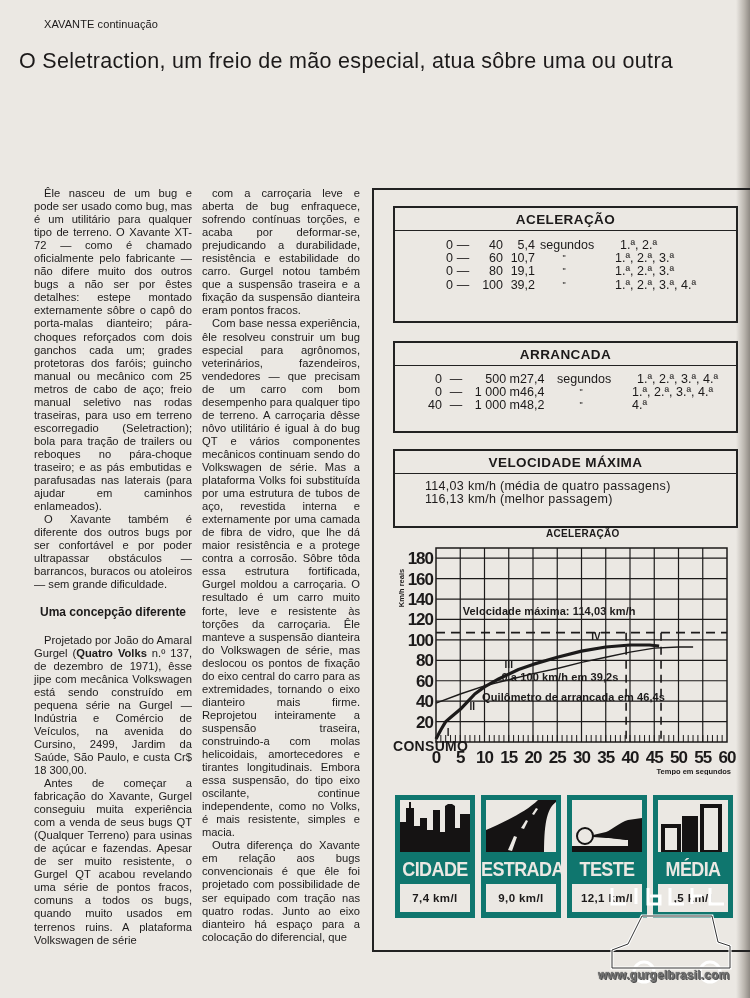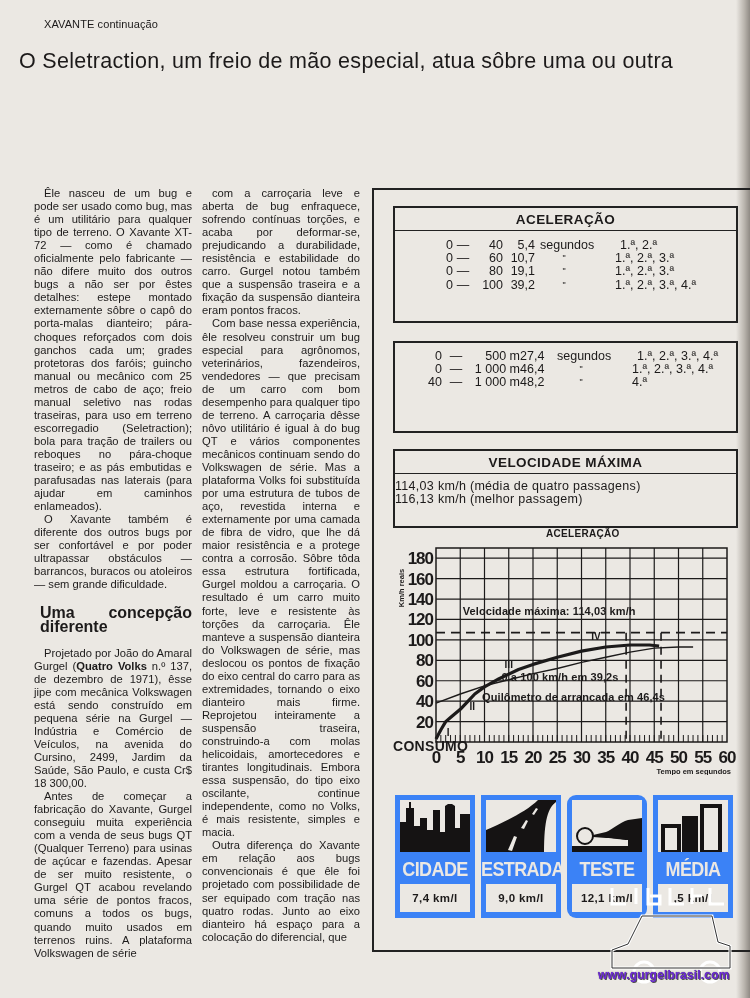--- a/index.html
+++ b/index.html
@@ -23,21 +23,21 @@
     font-size: 21.5px; letter-spacing: 0.3px; font-weight: normal;
   }
   .col {
     position: absolute; top: 187px; font-size: 11.2px; line-height: 13.05px;
     text-align: justify;
   }
   .col p { margin: 0; text-indent: 10px; }
   .col1 { left: 34px; width: 158px; }
   .col2 { left: 202px; width: 158px; }
   .col h3 {
-    font-size: 16px; font-weight: bold; margin: 15px 0 14px 6px; text-indent: 0;
+    font-size: 12px; font-weight: bold; margin: 15px 0 14px 6px; text-indent: 0;
   }
   .page-number { position: absolute; left: 34px; top: 1014px; font-size: 16px; }
 
   .outer-box {
     position: absolute; left: 372px; top: 188px; width: 380px; height: 760px;
     border-top: 2px solid #222; border-left: 2px solid #222; border-bottom: 2px solid #222;
   }
   .spec-box {
     position: absolute; left: 393px; width: 345px;
     border: 2px solid #222; box-sizing: border-box;
@@ -53,33 +53,33 @@
   .acc .c2 { width: 20px; text-align: center; }
   .acc .c3 { width: 30px; text-align: right; }
   .acc .c4 { width: 32px; text-align: right; }
   .acc .c5 { width: 80px; padding-left: 5px; }
   .acc .c6 { }
   .arr .c1 { width: 47px; text-align: right; }
   .arr .c2 { width: 28px; text-align: center; }
   .arr .c3 { width: 50px; text-align: right; }
   .arr .c4 { width: 32px; text-align: left; }
   .arr .c5 { width: 80px; padding-left: 5px; }
-  .vel .spec-row { letter-spacing: 0.3px; }
+  .vel .spec-row { padding-left: 30px; letter-spacing: 0.3px; }
 
   .chart-title {
     position: absolute; left: 546px; top: 528px; font-size: 10px; font-weight: bold; letter-spacing: 0.3px;
   }
   #chart { position: absolute; left: 392px; top: 540px; }
 
   .consumo-title {
     position: absolute; left: 393px; top: 738px; font-size: 14px; font-weight: bold; letter-spacing: 0.3px;
   }
   .tile {
     position: absolute; top: 795px; width: 80px; height: 123px;
-    background: #3b82f6; box-sizing: border-box;
+    background: #0f766e; box-sizing: border-box;
   }
   .tile .pict {
     position: absolute; left: 5px; top: 5px; width: 70px; height: 52px;
     background: #ebe8e3; overflow: hidden;
   }
   .tile .pict svg { display: block; }
   .tile .label {
     position: absolute; left: 0; right: 0; top: 64px;
     color: #ebe8e3; text-align: center; font-size: 18px; font-weight: bold;
     letter-spacing: -0.6px; transform: scaleY(1.15);
@@ -87,21 +87,21 @@
   .tile .val {
     position: absolute; left: 5px; right: 5px; top: 89px; height: 28px;
     background: #ebe8e3; font-size: 11.5px; font-weight: bold;
     display: flex; align-items: center; justify-content: center; letter-spacing: 0.4px;
   }
   .watermark {
     position: absolute; left: 592px; top: 880px; width: 150px; height: 110px;
   }
   .watermark-url {
     position: absolute; left: 598px; top: 968px; font-size: 12px; font-weight: bold;
-    color: #6d28d9; text-shadow: 0 0 1px #333, 1px 1px 0 #555; letter-spacing: 0.2px;
+    color: #737373; text-shadow: 0 0 1px #333, 1px 1px 0 #555; letter-spacing: 0.2px;
   }
 </style>
 </head>
 <body>
 
 <div class="page-shadow"></div>
 
 <div class="section-label">
   <span class="strong">XAVANTE</span>
   <span>continuação</span>
@@ -158,20 +158,21 @@
         <span class="c2">—</span>
         <span class="c3">100</span>
         <span class="c4">39,2</span>
         <span class="c5" style="text-align: center; width: 58px; padding-left: 0px; margin-right: 22px; font-size: 9px;">"</span>
         <span class="c6">1.ª, 2.ª, 3.ª, 4.ª</span>
       </div>
     </div>
 </div>
 
 <div class="spec-box arr" style="top:341px;height:92px;">
+  <div class="title">ARRANCADA</div>
   <div class="spec-rows" id="arr-rows" style="padding-top:7px;">
       <div class="spec-row">
         <span class="c1">0</span>
         <span class="c2">—</span>
         <span class="c3">500 m</span>
         <span class="c4">27,4</span>
         <span class="c5">segundos</span>
         <span class="c6">1.ª, 2.ª, 3.ª, 4.ª</span>
       </div>
       <div class="spec-row">
@@ -337,21 +338,21 @@
   <div class="pict">
     <svg width="70" height="52" viewBox="0 0 70 52">
       <path d="M0,52 L0,30 C18,22 40,12 52,0 L70,0 L70,2 C62,8 58,20 58,52 Z" fill="#151313"></path>
       <path d="M22,50 L28,36 L31,37 L26,51 Z M35,28 L40,20 L42,21 L38,29 Z M46,14 L50,8 L52,9 L48,15 Z" fill="#ebe8e3"></path>
     </svg>
   </div>
   <div class="label">ESTRADA</div>
   <div class="val">9,0 km/l</div>
 </div>
 
-<div class="tile" style="left:567px;border-radius:9px;">
+<div class="tile" style="left:567px;">
   <div class="pict">
     <svg width="70" height="52" viewBox="0 0 70 52">
       <circle cx="13" cy="36" r="8" fill="none" stroke="#151313" stroke-width="2"></circle>
       <path d="M21,35 L34,32 C40,30 48,22 56,20 L70,18 L70,52 L0,52 L0,46 L56,46 L56,40 C50,40 40,38 34,38 L21,37 Z" fill="#151313"></path>
     </svg>
   </div>
   <div class="label">TESTE</div>
   <div class="val">12,1 km/l</div>
 </div>
 

